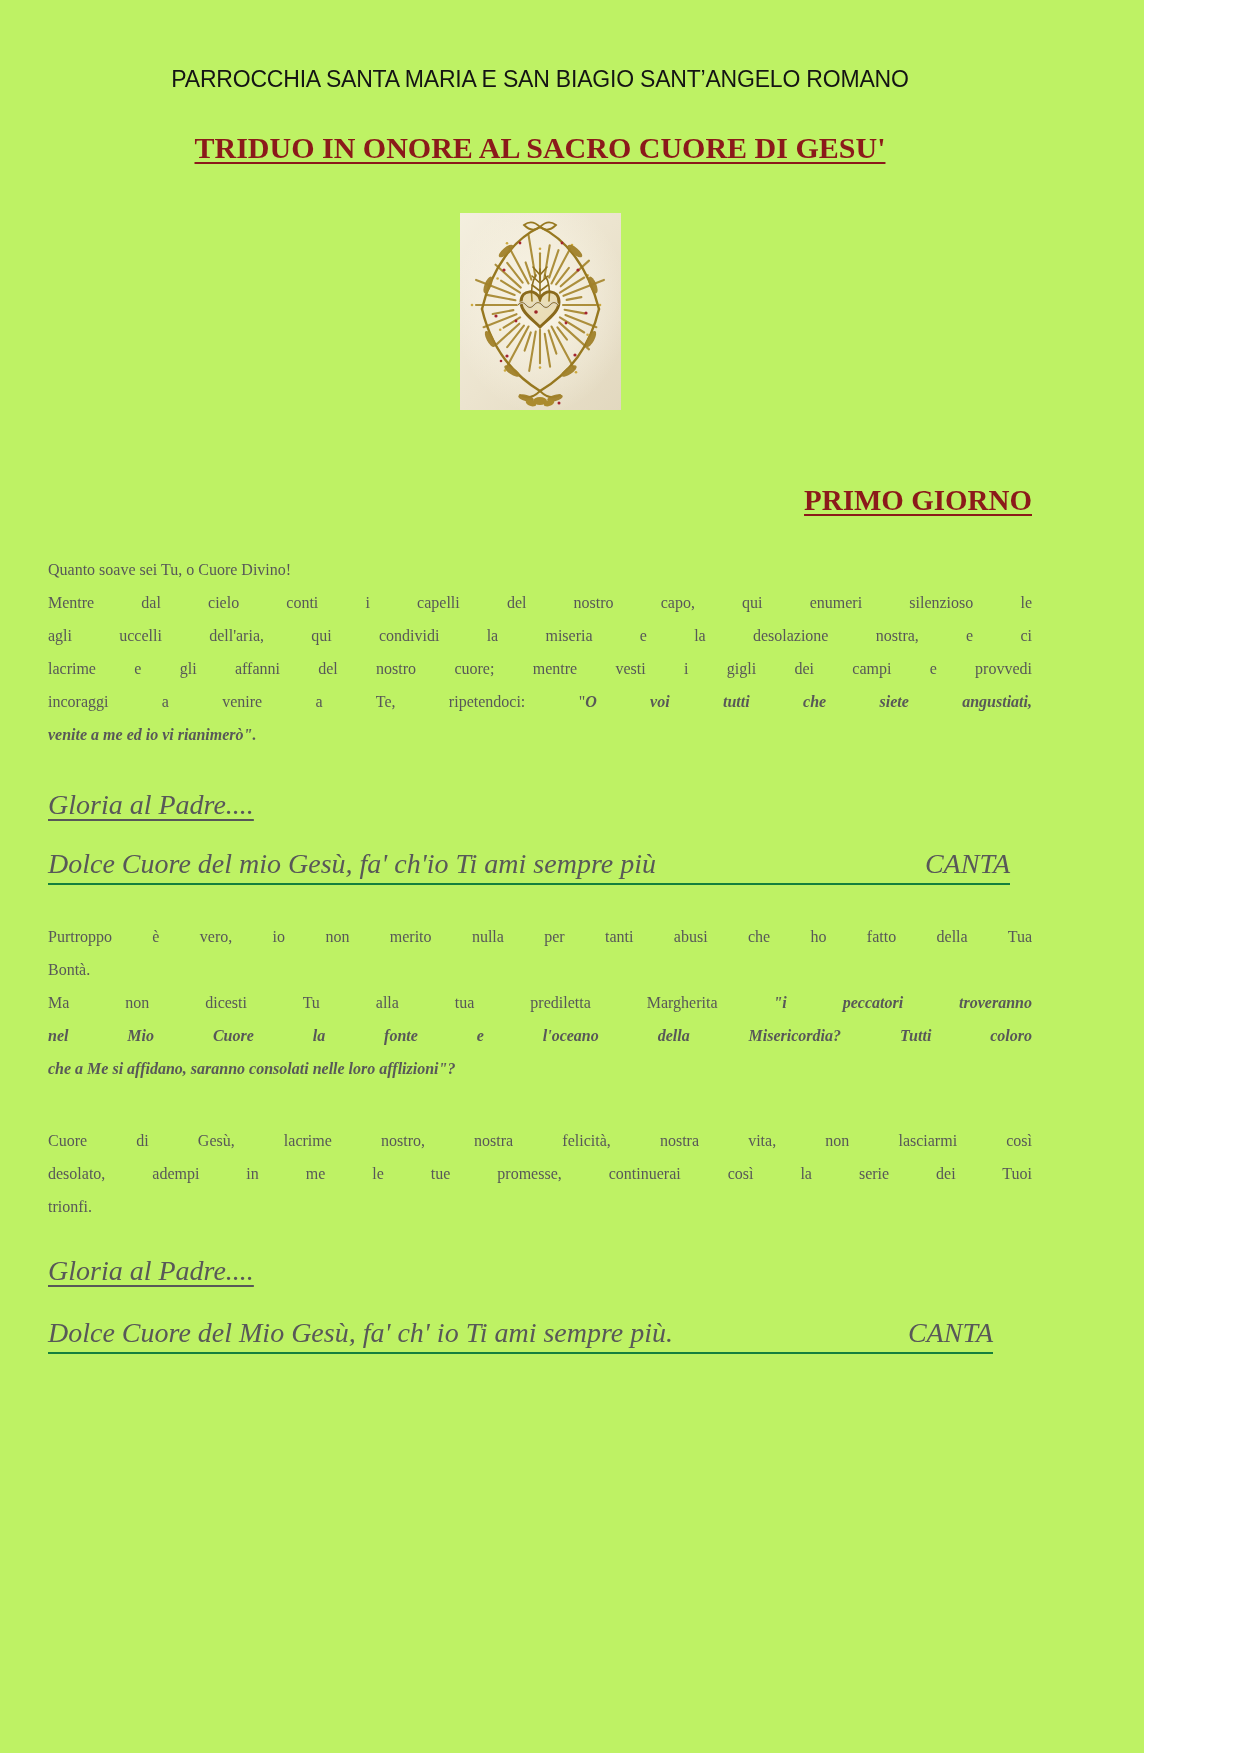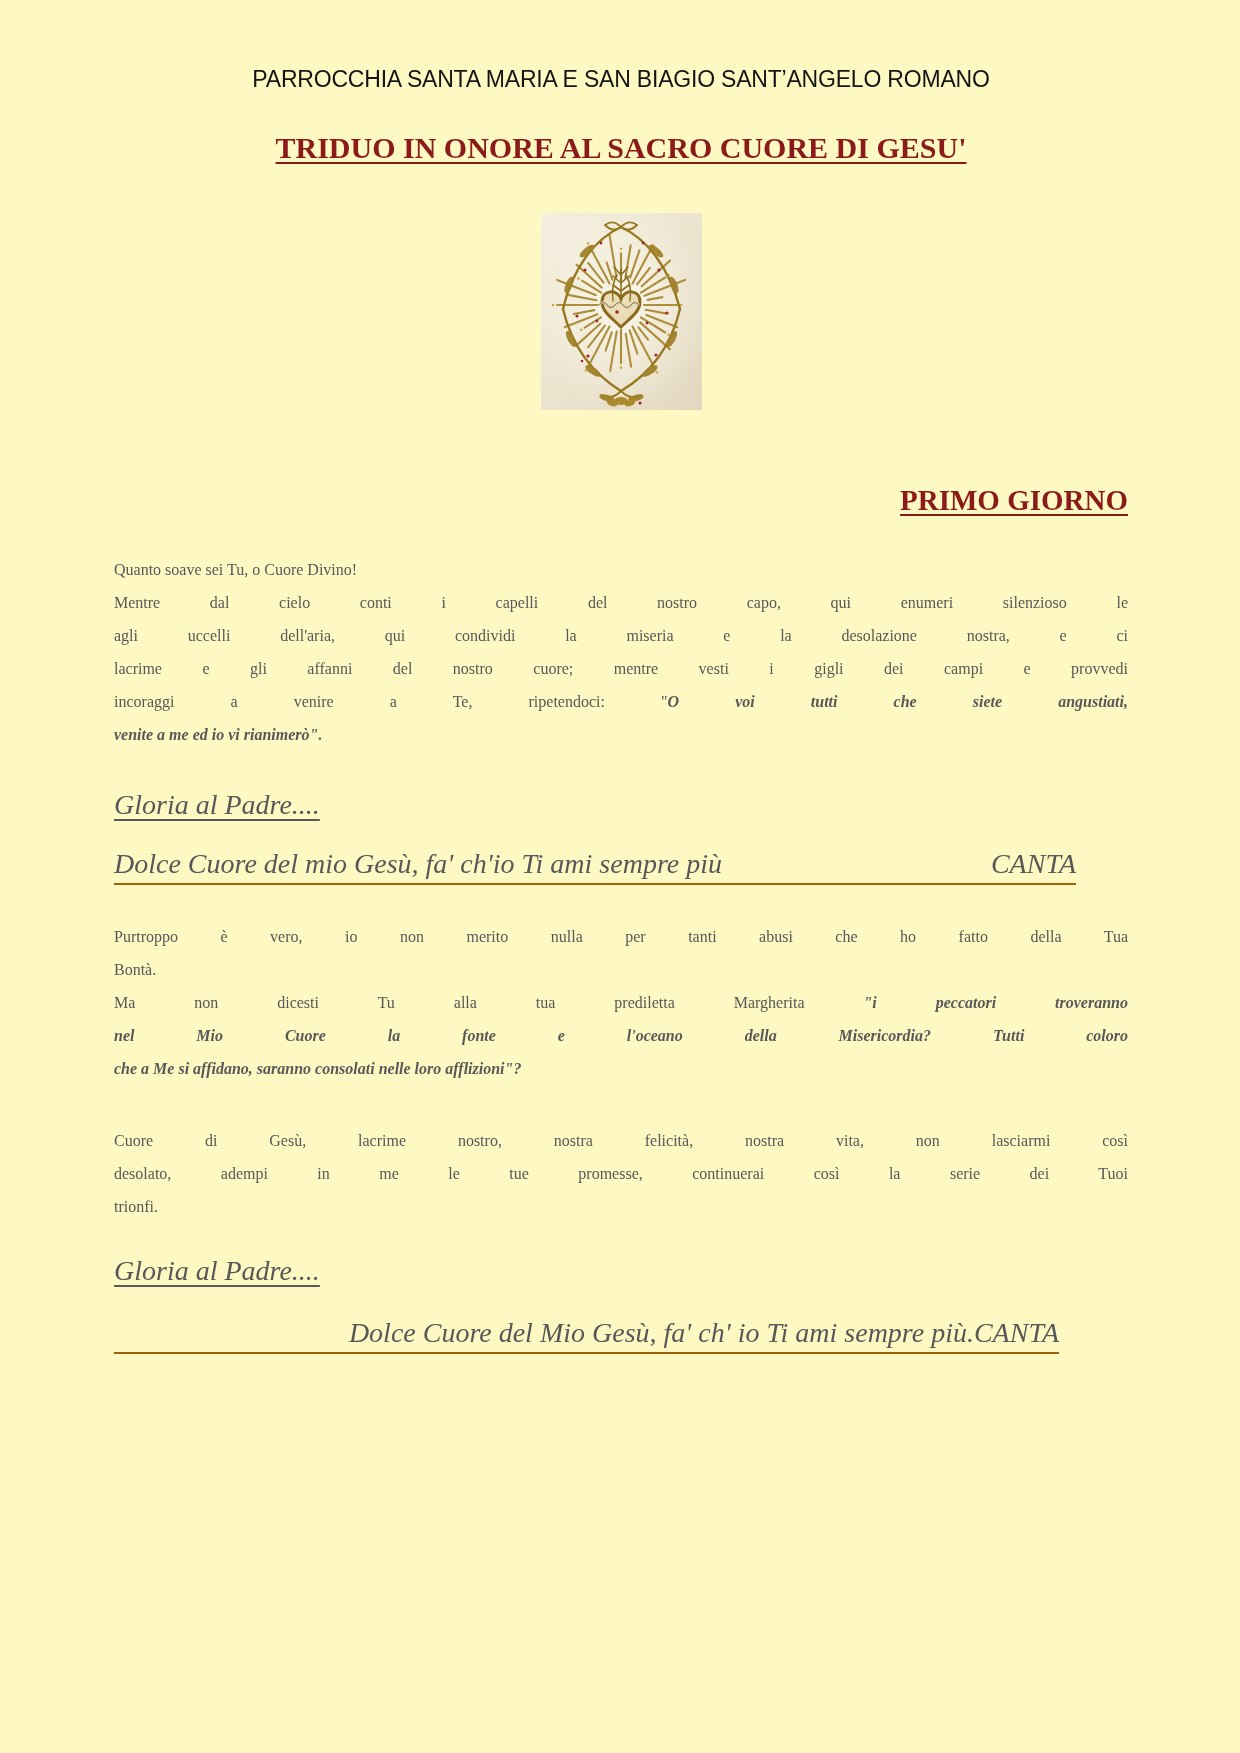--- a/index.html
+++ b/index.html
@@ -1,19 +1,19 @@
 <!DOCTYPE html>
 <html><head>
 <meta charset="utf-8">
 <style>
   html,body { margin:0; padding:0; background:#ffffff; }
   body { width:1240px; height:1753px; font-family:"Liberation Serif", serif; }
   .page {
-    box-sizing:border-box; width:1240px; height:1753px;
-    padding:66px 112px 0 114px; overflow:hidden; background:#fef9c3;
+    box-sizing:border-box; width:1144px; height:1753px;
+    padding:66px 112px 0 48px; overflow:hidden; background:#bef264;
   }
   .doc-header {
     text-align:center; font-family:"Liberation Sans", sans-serif;
     font-size:23px; line-height:26px; letter-spacing:-0.2px; color:#141414;
   }
   .doc-title {
     margin-top:38px; text-align:center; font-size:30px; line-height:36px;
     font-weight:bold; color:#8b1a1a;
     text-decoration:underline; text-decoration-thickness:2px; text-underline-offset:4px;
   }
@@ -36,24 +36,24 @@
   .gloria-wrap { font-size:28px; line-height:33px; }
   #gloria-1 { margin-top:37px; }
   #gloria-2 { margin-top:31px; }
   .gloria {
     font-style:italic; color:#585858;
     text-decoration:underline; text-decoration-thickness:2px; text-underline-offset:5px;
   }
   .refrain {
     display:flex; justify-content:space-between; align-items:baseline;
     font-style:italic; color:#585858; font-size:28px; line-height:33px;
-    border-bottom:2px solid #a16207; padding-bottom:3px;
+    border-bottom:2px solid #15803d; padding-bottom:3px;
   }
   #refrain-1 { margin-top:26px; width:962px; }
-  #refrain-2 { margin-top:29px; width:945px;justify-content:flex-end; }
+  #refrain-2 { margin-top:29px; width:945px; }
 </style>
 </head>
 <body>
 
 <div class="page">
 
   <div class="doc-header">PARROCCHIA SANTA MARIA E SAN BIAGIO SANT’ANGELO ROMANO</div>
 
   <div class="doc-title">TRIDUO IN ONORE AL SACRO CUORE DI GESU'</div>
 

